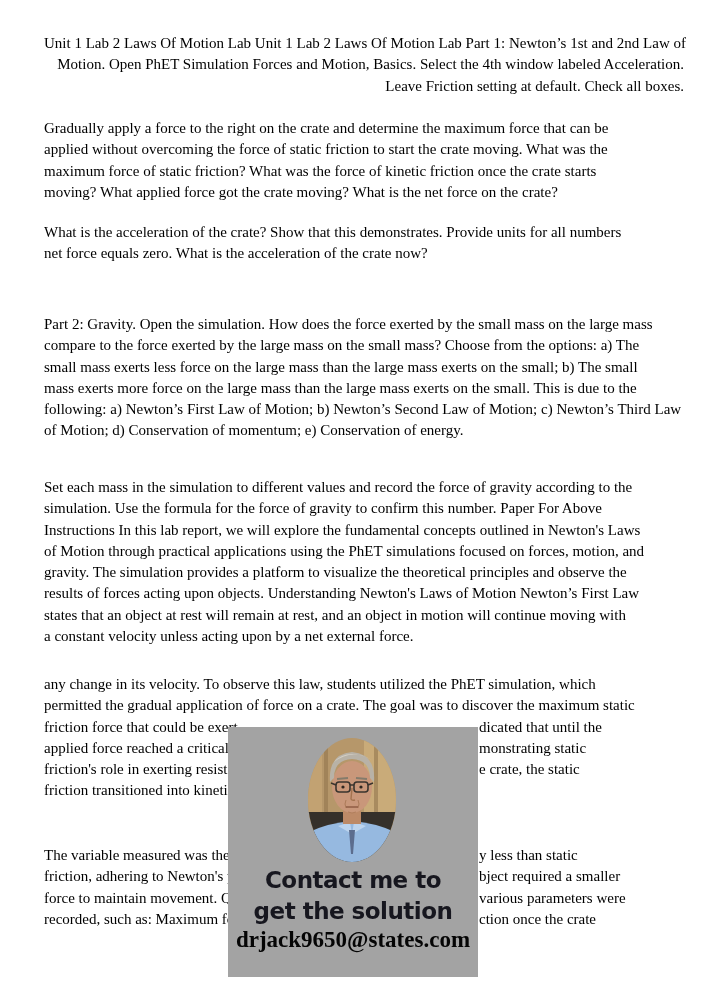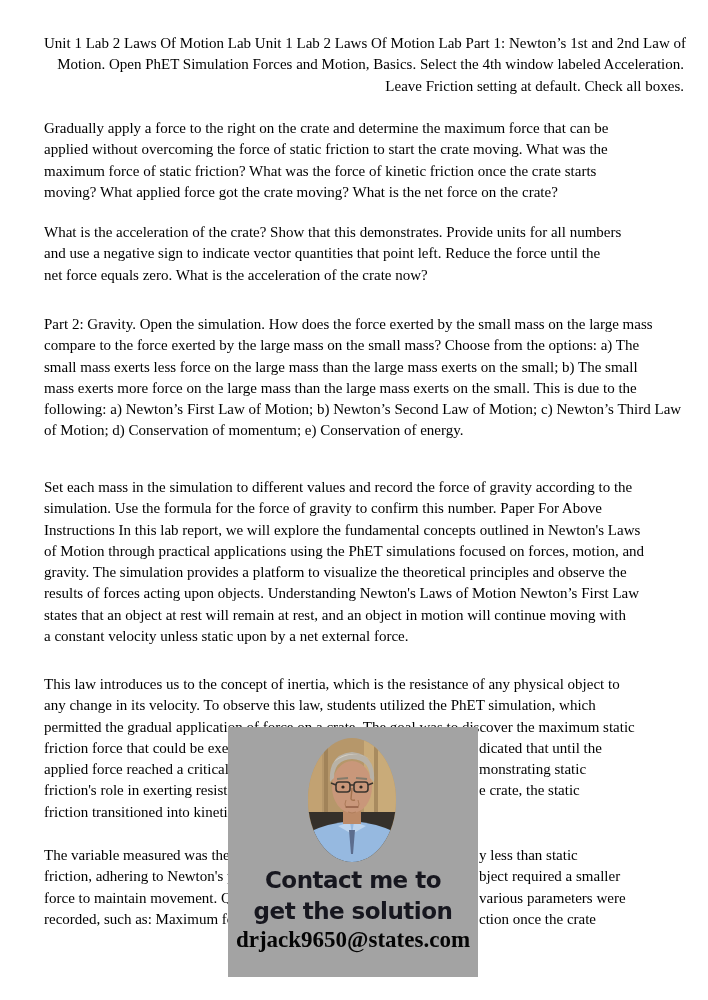--- a/index.html
+++ b/index.html
@@ -92,43 +92,41 @@
       <div class="line">Leave Friction setting at default. Check all boxes.</div>
     </div>
     <div class="paragraph" style="top: 118px;">
       <div class="line">Gradually apply a force to the right on the crate and determine the maximum force that can be</div>
       <div class="line">applied without overcoming the force of static friction to start the crate moving. What was the</div>
       <div class="line">maximum force of static friction? What was the force of kinetic friction once the crate starts</div>
       <div class="line">moving? What applied force got the crate moving? What is the net force on the crate?</div>
     </div>
     <div class="paragraph" style="top: 222px;">
       <div class="line">What is the acceleration of the crate? Show that this demonstrates. Provide units for all numbers</div>
-      <div class="line">and use a negative sign to indicate vector quantities that point left. Reduce the force until the</div>
       <div class="line">net force equals zero. What is the acceleration of the crate now?</div>
     </div>
     <div class="paragraph" style="top: 314px;">
       <div class="line">Part 2: Gravity. Open the simulation. How does the force exerted by the small mass on the large mass</div>
       <div class="line">compare to the force exerted by the large mass on the small mass? Choose from the options: a) The</div>
       <div class="line">small mass exerts less force on the large mass than the large mass exerts on the small; b) The small</div>
       <div class="line">mass exerts more force on the large mass than the large mass exerts on the small. This is due to the</div>
       <div class="line">following: a) Newton’s First Law of Motion; b) Newton’s Second Law of Motion; c) Newton’s Third Law</div>
       <div class="line">of Motion; d) Conservation of momentum; e) Conservation of energy.</div>
     </div>
     <div class="paragraph" style="top: 477px;">
       <div class="line">Set each mass in the simulation to different values and record the force of gravity according to the</div>
       <div class="line">simulation. Use the formula for the force of gravity to confirm this number. Paper For Above</div>
       <div class="line">Instructions In this lab report, we will explore the fundamental concepts outlined in Newton's Laws</div>
       <div class="line">of Motion through practical applications using the PhET simulations focused on forces, motion, and</div>
       <div class="line">gravity. The simulation provides a platform to visualize the theoretical principles and observe the</div>
       <div class="line">results of forces acting upon objects. Understanding Newton's Laws of Motion Newton’s First Law</div>
       <div class="line">states that an object at rest will remain at rest, and an object in motion will continue moving with</div>
-      <div class="line">a constant velocity unless static upon by a net external force.</div>
+      <div class="line">a constant velocity unless acting upon by a net external force.</div>
     </div>
     <div class="paragraph" style="top: 674px;">
-      <div class="line">This law introduces us to the concept of inertia, which is the resistance of any physical object to</div>
       <div class="line">any change in its velocity. To observe this law, students utilized the PhET simulation, which</div>
       <div class="line">permitted the gradual application of force on a crate. The goal was to discover the maximum static</div>
       <div class="line"><span class="frag-left">friction force that could be exert</span><span class="frag-right">dicated that until the</span></div>
       <div class="line"><span class="frag-left">applied force reached a critical t</span><span class="frag-right">monstrating static</span></div>
       <div class="line"><span class="frag-left">friction's role in exerting resista</span><span class="frag-right">e crate, the static</span></div>
       <div class="line"><span class="frag-left">friction transitioned into kinetic</span><span class="frag-right"></span></div>
     </div>
     <div class="paragraph" style="top: 845px;">
       <div class="line"><span class="frag-left">The variable measured was the f</span><span class="frag-right">y less than static</span></div>
       <div class="line"><span class="frag-left">friction, adhering to Newton's p</span><span class="frag-right">bject required a smaller</span></div>

